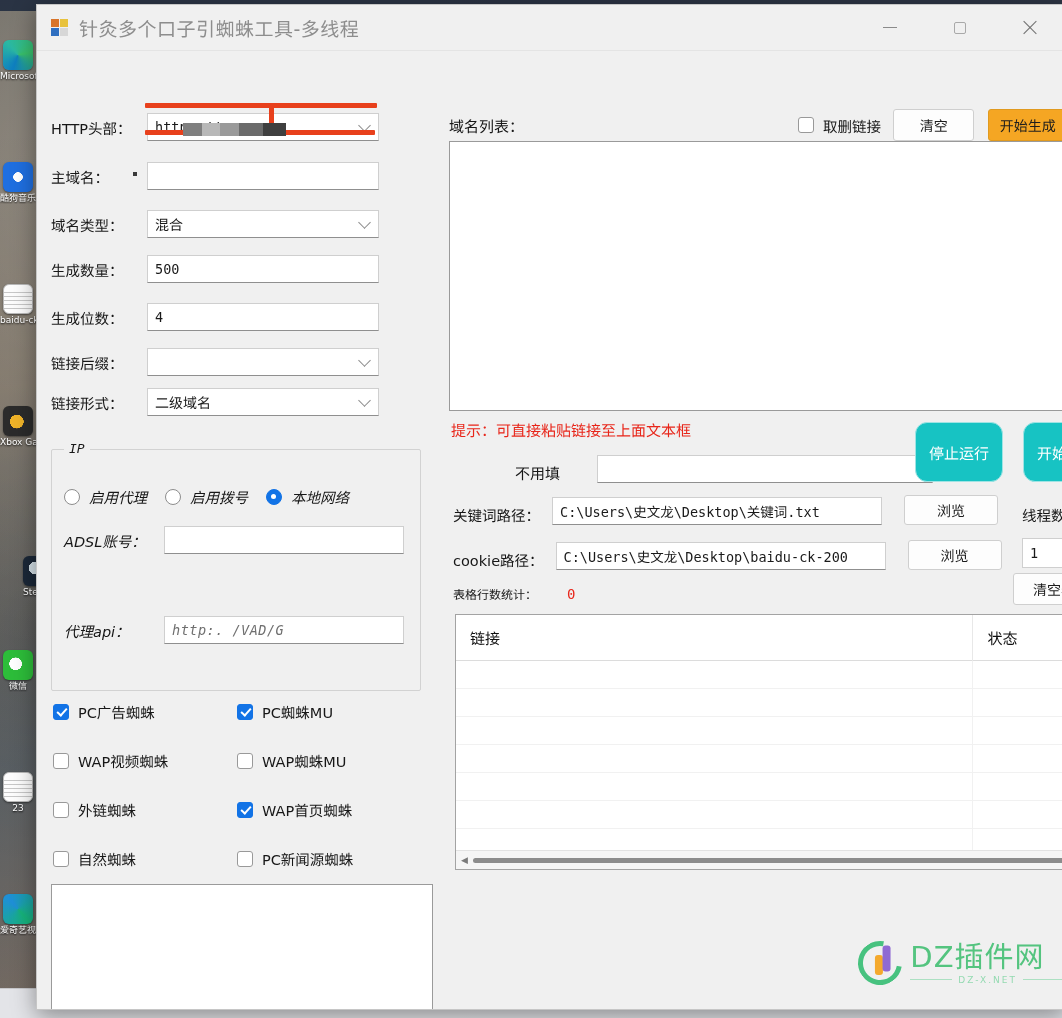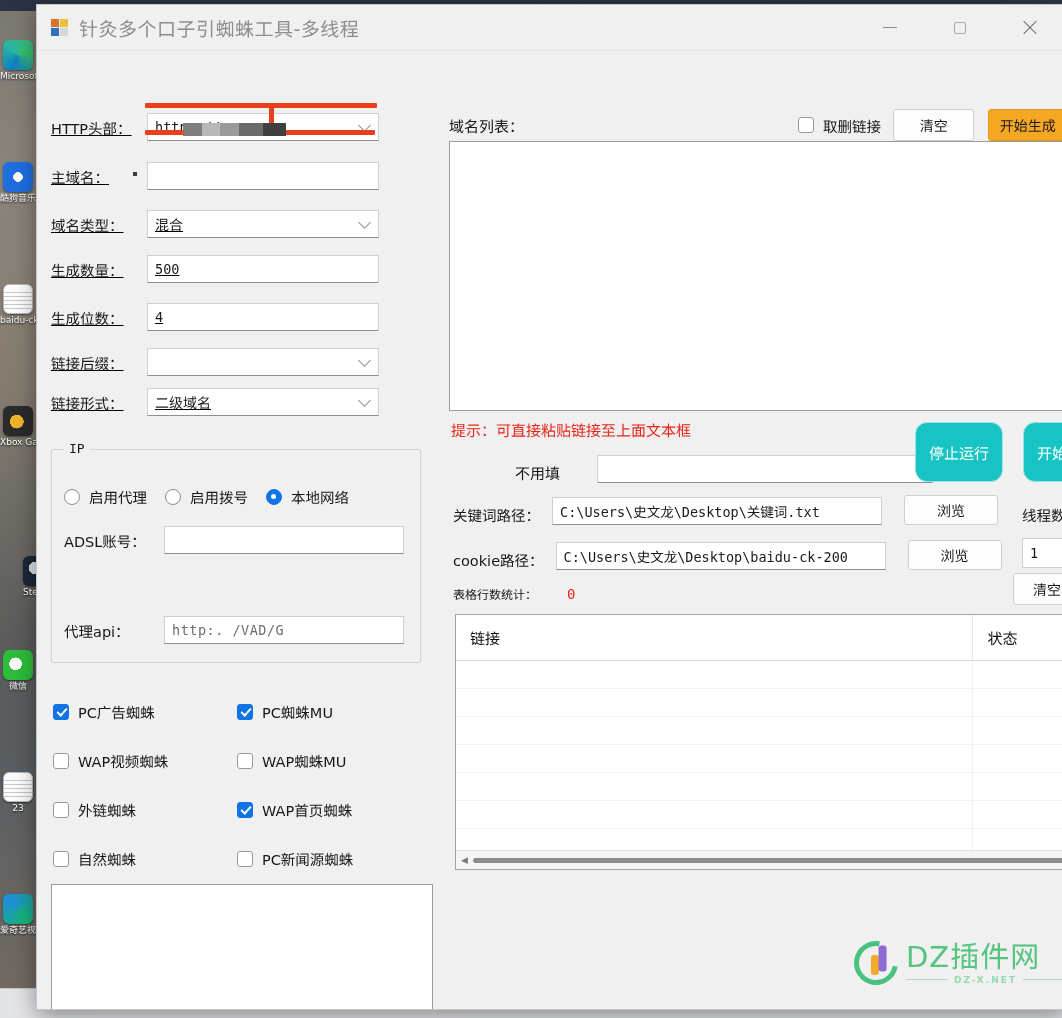--- a/index.html
+++ b/index.html
@@ -148,37 +148,37 @@
     border: 1.5px solid #8d8d8d; background: #fff; flex: none; position: relative;
   }
   .radio.on { border-color: #1273e6; background: #1273e6; }
   .radio.on::after {
     content: ""; position: absolute; left: 4px; top: 4px;
     width: 5px; height: 5px; border-radius: 50%; background: #fff;
   }
 
   
   #left-pane { position: absolute; left: 0; top: 0; width: 400px; height: 960px; }
-  .frow { position: absolute; left: 14px; display: flex; align-items: center; gap: 8px; text-decoration: underline; }
+  .frow { position: absolute; left: 14px; display: flex; align-items: center; gap: 8px; }
   .frow .lbl { width: 88px; text-align: left; }
   .frow .ctl { width: 232px; }
 
   #domain-redaction { position: absolute; left: 108px; top: 49px; width: 260px; height: 46px; pointer-events: none; }
   #domain-redaction .rbar {
     position: absolute; background: #e8401c; height: 5px; border-radius: 1px;
   }
   #domain-redaction .pix {
     position: absolute; left: 38px; top: 23px; width: 103px; height: 13px;
     background: linear-gradient(90deg,#7f7f7f 0 18%,#b8b8b8 18% 36%,#9a9a9a 36% 54%,#6b6b6b 54% 78%,#3f3f3f 78% 100%);
   }
   #domain-dot { position: absolute; left: 96px; top: 121px; width: 4px; height: 4px; background: #3a3a3a; }
 
   #ip-group {
-    position: absolute; left: 14px; top: 398px; width: 370px; height: 214px;
-    border: 1px solid #d2d2d2; border-radius: 2px;
+    position: absolute; left: 14px; top: 398px; width: 370px; height: 242px;
+    border: 1px solid #d2d2d2; border-radius: 2px; font-style: italic;
   }
   #ip-legend {
     position: absolute; left: 12px; top: -9px; background: #f0f0f0;
     padding: 0 5px; font-size: 13px; color: #1a1a1a;
     font-family: "DejaVu Sans Mono", "Liberation Mono", monospace;
   }
   #ip-radios { position: absolute; left: 12px; top: 36px; display: flex; align-items: center; gap: 18px; }
   .iprow { position: absolute; left: 12px; display: flex; align-items: center; gap: 8px; }
   .iprow .lbl { width: 92px; }
   .iprow .ctl { width: 240px; }
@@ -585,21 +585,21 @@
 
       <div id="watermark">
         <div id="wm-logo">
           <span class="bar b1"></span>
             <span class="bar b2"></span>
         </div>
         <div id="wm-text">
           <span id="wm-main">DZ插件网</span>
           <span id="wm-sub">
             <i class="rule"></i>
-            <b style="font-weight:bold">DZ-X.NET</b>
+            <b style="font-weight:normal">DZ-X.NET</b>
             <i class="rule"></i>
           </span>
         </div>
       </div>
 
     </div>
   </div>
 </div>
 
 </body></html>

